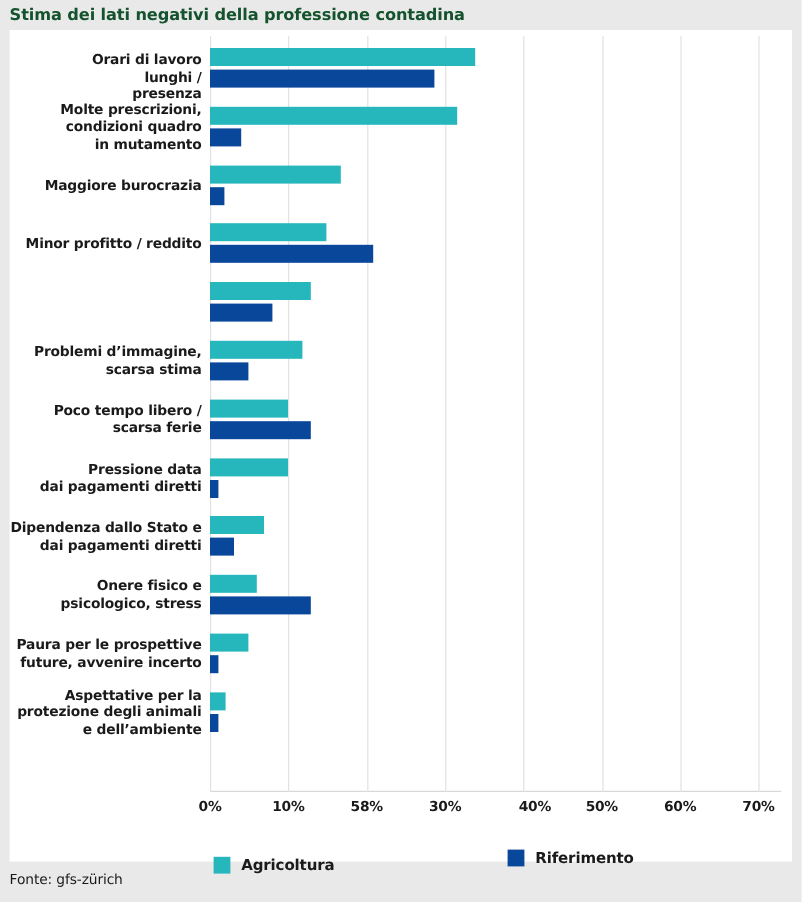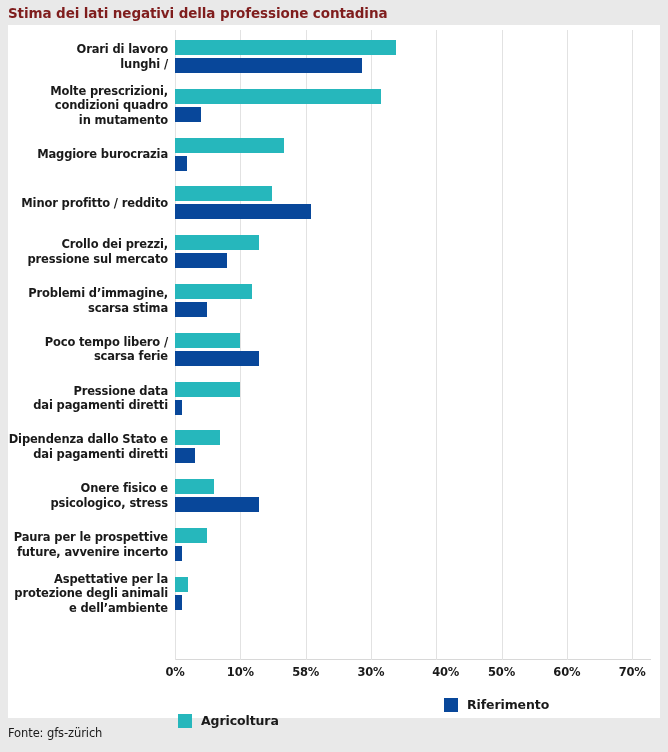--- a/index.html
+++ b/index.html
@@ -18,21 +18,21 @@
     width: 668px;
     height: 752px;
   }
   .chart-title {
     position: absolute;
     left: 8px;
     top: 2px;
     width: 650px;
     font-size: 13.5px;
     font-weight: bold;
-    color: #7f1d1d;
+    color: #14532d;
     letter-spacing: -0.1px;
     line-height: 22px;
   }
   .chart-card {
     position: absolute;
     left: 8px;
     top: 25px;
     width: 652px;
     height: 693px;
     background: #ffffff;
@@ -137,35 +137,32 @@
 
 <div id="chart-root">
 
   <div class="chart-title">Stima dei lati negativi della professione contadina</div>
 
   <div class="chart-card">
 
     <div class="cat-labels">
         <div class="cat-label" style="top: 12px; margin-left: 45px;">
           <div>Orari di lavoro lunghi /</div>
+          <div>presenza</div>
         </div>
         <div class="cat-label" style="top: 53.55px;">
           <div>Molte prescrizioni,</div>
           <div>condizioni quadro</div>
           <div>in mutamento</div>
         </div>
         <div class="cat-label" style="top: 116.85px;">
           <div>Maggiore burocrazia</div>
         </div>
         <div class="cat-label" style="top: 165.65px;">
           <div>Minor profitto / reddito</div>
-        </div>
-        <div class="cat-label" style="top: 207.2px;">
-          <div>Crollo dei prezzi,</div>
-          <div>pressione sul mercato</div>
         </div>
         <div class="cat-label" style="top: 256px;">
           <div>Problemi d’immagine,</div>
           <div>scarsa stima</div>
         </div>
         <div class="cat-label" style="top: 304.8px;">
           <div>Poco tempo libero /</div>
           <div>scarsa ferie</div>
         </div>
         <div class="cat-label" style="top: 353.6px;">
@@ -249,21 +246,21 @@
           <div class="bar teal" title="Aspettative per la protezione degli animali e dell’ambiente — Agricoltura: 2%" style="width: 13.06px; background: rgb(38, 183, 188);"></div>
           <div class="bar blue" title="Aspettative per la protezione degli animali e dell’ambiente — Riferimento: 1%" style="width: 6.53px; background: rgb(8, 71, 154);"></div>
         </div>
       </div>
 
     <div class="legend">
         <div class="legend-item" style="left: 170px; top: 20px;">
           <span class="legend-swatch" style="background: rgb(38, 183, 188);"></span>
           <span class="legend-label">Agricoltura</span>
         </div>
-        <div class="legend-item" style="left: 415px; top: 4px; margin-left: 21px;">
+        <div class="legend-item" style="left: 415px; top: 14px;">
           <span class="legend-swatch" style="background: rgb(8, 71, 154);"></span>
           <span class="legend-label">Riferimento</span>
         </div>
       </div>
 
   <div class="tick-label" style="left: 144px;">0%</div>
       <div class="tick-label" style="left: 209.3px;">10%</div>
       <div class="tick-label" style="left: 274.6px;">58%</div>
       <div class="tick-label" style="left: 339.9px;">30%</div>
       <div class="tick-label" style="left: 405.2px; text-align: right;">40%</div>

